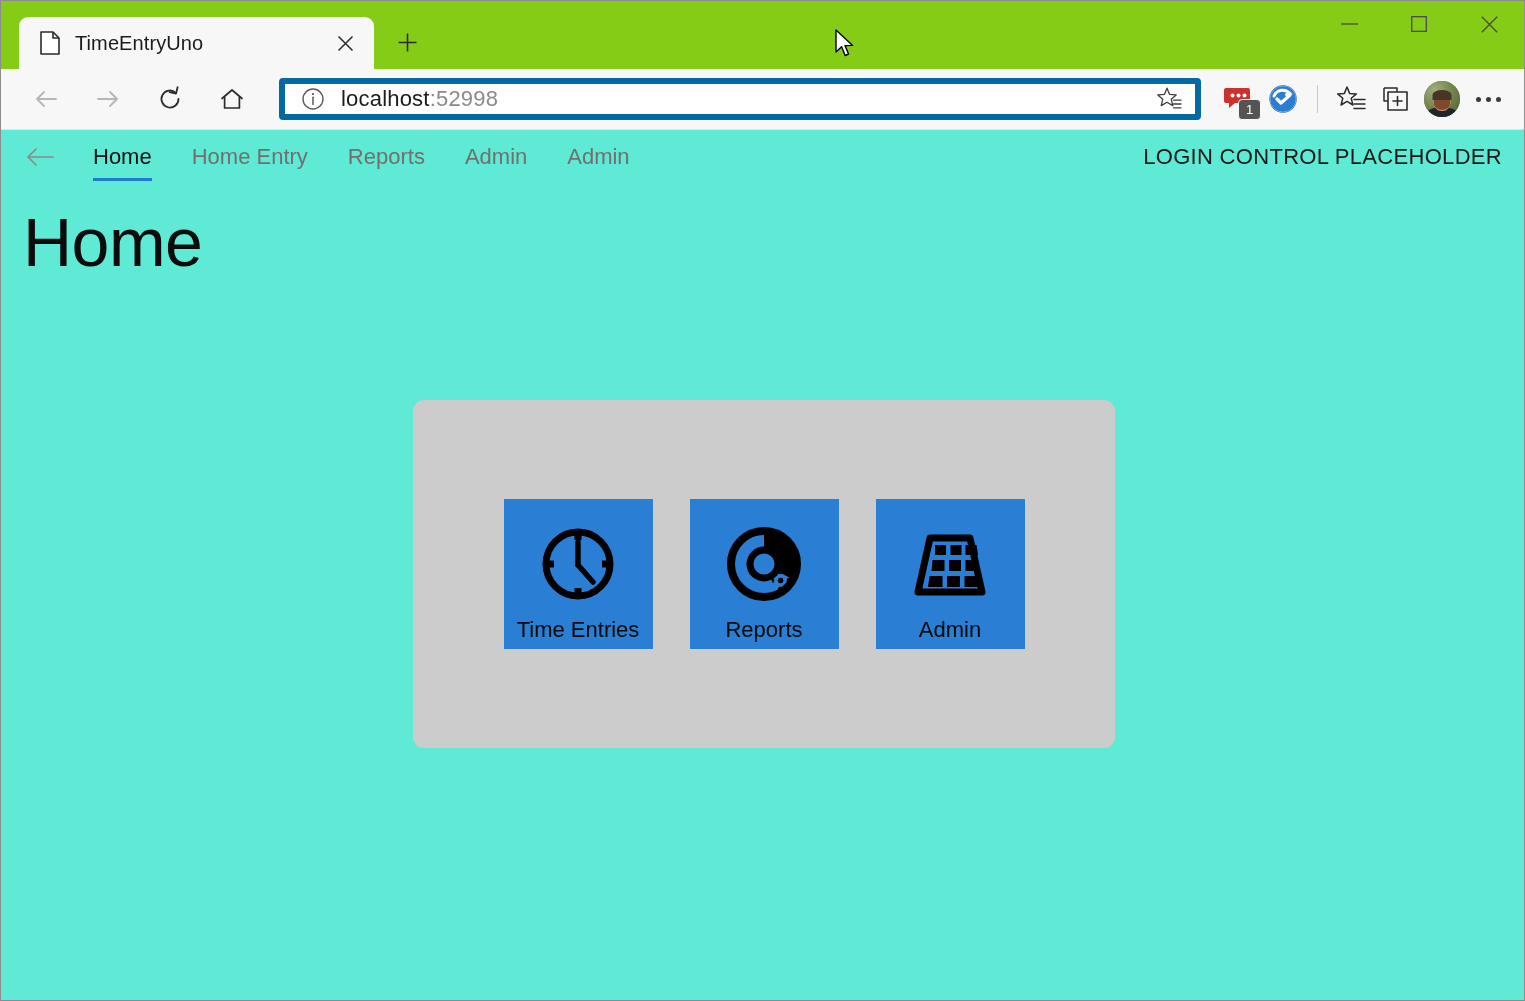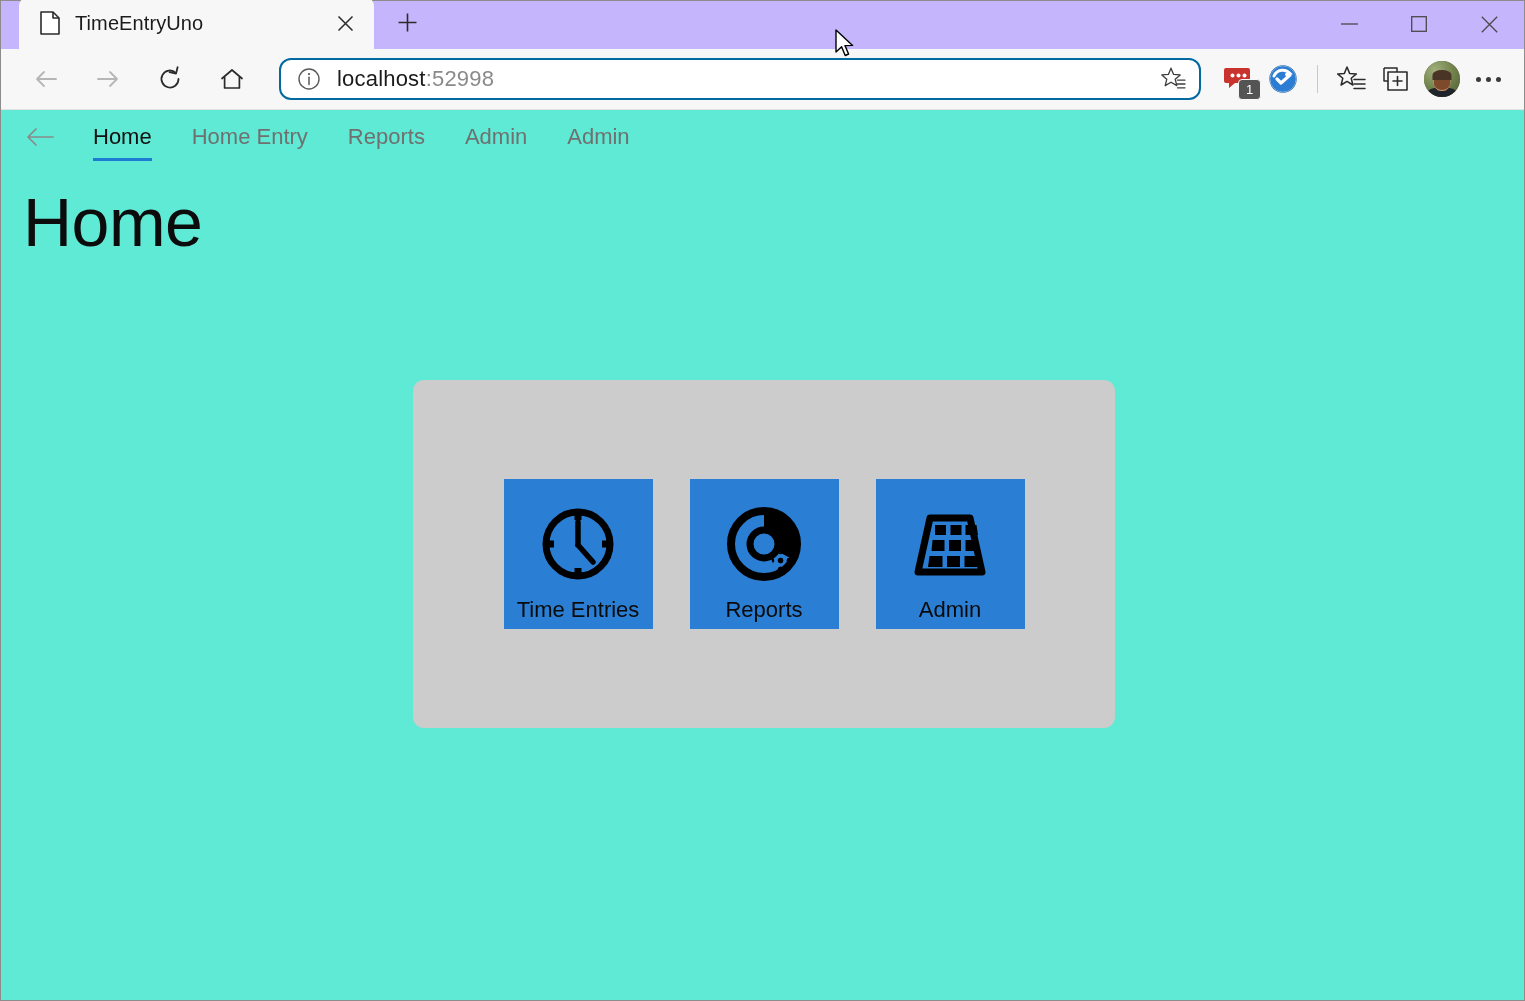--- a/index.html
+++ b/index.html
@@ -22,22 +22,22 @@
     position: relative;
     background: #ffffff;
     box-sizing: border-box;
     border: 1px solid #8c8c8c;
     display: flex;
     flex-direction: column;
   }
 
   
   .titlebar {
-    height: 48px;
-    background: #c4b5fd;
+    height: 68px;
+    background: #84cc16;
     position: relative;
     flex: 0 0 auto;
     display: flex;
     align-items: flex-end;
   }
   .tabstrip {
     display: flex;
     align-items: flex-end;
     height: 100%;
     padding-left: 18px;
@@ -123,22 +123,22 @@
     justify-content: center;
     border-radius: 5px;
     flex: 0 0 auto;
   }
   .tb-gap { width: 16px; flex: 0 0 auto; }
 
   .omnibox {
     flex: 1 1 auto;
     height: 42px;
     background: #ffffff;
-    border: 2px solid #0369a1;
-    border-radius: 12px;
+    border: 6px solid #0369a1;
+    border-radius: 4px;
     display: flex;
     align-items: center;
     margin: 0 16px 0 24px;
     padding: 0 10px 0 14px;
     box-sizing: border-box;
     min-width: 0;
   }
   .omni-info {
     width: 28px; height: 28px; flex: 0 0 auto;
     display: flex; align-items: center; justify-content: center;
@@ -517,20 +517,21 @@
       </div>
 
       <div class="navlinks">
         <span class="navlink active">Home</span>
         <span class="navlink">Home Entry</span>
         <span class="navlink">Reports</span>
         <span class="navlink">Admin</span>
         <span class="navlink">Admin</span>
       </div>
 
+      <span class="login-placeholder">LOGIN CONTROL PLACEHOLDER</span>
     </div>
 
     <h1 class="page-title">Home</h1>
 
     <div class="panel">
 
       <div class="tile">
         <span class="tile-icon">
           <svg width="84" height="84" viewBox="0 0 84 84">
             <circle cx="42" cy="42" r="32" fill="none" stroke="#000000" stroke-width="7"></circle>

